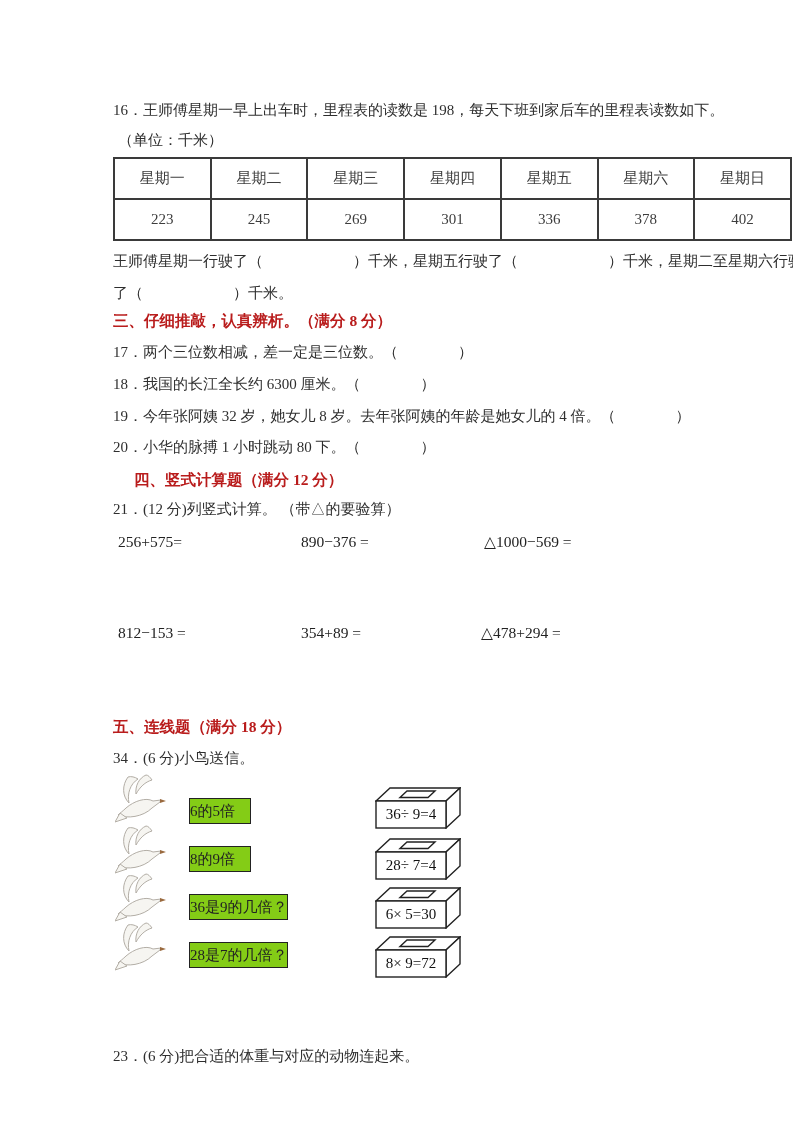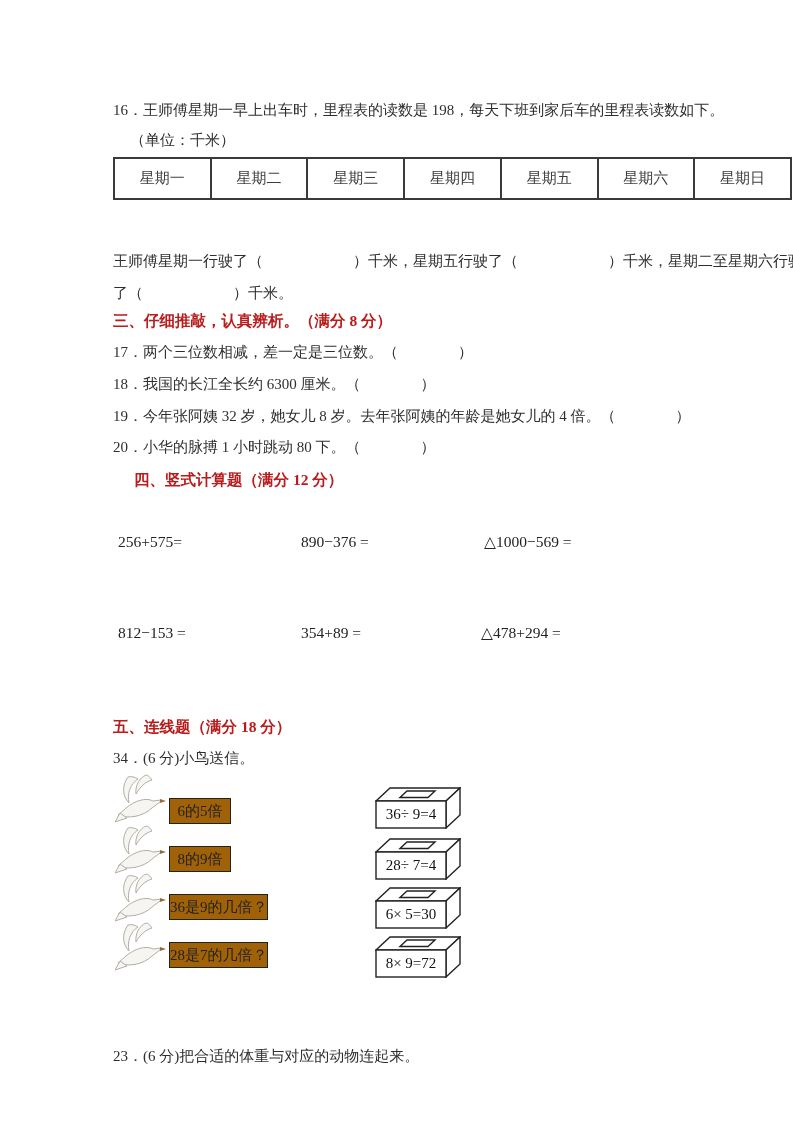--- a/index.html
+++ b/index.html
@@ -15,62 +15,72 @@
   table.mtable {
     position:absolute; left:113px; top:157px; width:679px;
     border-collapse:collapse; table-layout:fixed;border-radius:23px;
   }
   table.mtable td {
     border:2px solid #3a3a3a; text-align:center; vertical-align:middle;
     font-size:15px; color:#3d3d3d; height:39px; padding:0;
   }
   .dove { position:absolute; width:52px; height:52px; }
   .blabel {
-    position:absolute; height:24px; line-height:24px; text-align:center;
-    border:1.5px solid #222; background:#a16207; font-size:15px; color:#222; white-space:pre;
+    position:absolute; height:24px; line-height:24px; text-align:left;
+    border:1.5px solid #222; background:#84cc16; font-size:15px; color:#222; white-space:pre;margin-left:20px;
   }
   .mbox { position:absolute; width:86px; height:42px; }
   .mbox svg { position:absolute; left:0; top:0; }
   .meq {
     position:absolute; left:2px; top:15px; width:68px; height:25px; line-height:25px;
     text-align:center; font-size:15px; color:#111; white-space:pre;
   }
 </style>
 </head>
 <body>
 
 <div class="page">
 
   <div class="line" style="left:113px; top:101px;">16．王师傅星期一早上出车时，里程表的读数是 198，每天下班到家后车的里程表读数如下。</div>
-  <div class="line" style="left:118px; top:131px;margin-left:12px;">（单位：千米）</div>
+  <div class="line" style="left:118px; top:131px;">（单位：千米）</div>
 
   <table class="mtable">
     <tbody>
         <tr>
       <td>星期一</td>
       <td>星期二</td>
       <td>星期三</td>
       <td>星期四</td>
       <td>星期五</td>
       <td>星期六</td>
       <td>星期日</td>
+    </tr>
+    <tr>
+      <td>223</td>
+      <td>245</td>
+      <td>269</td>
+      <td>301</td>
+      <td>336</td>
+      <td>378</td>
+      <td>402</td>
     </tr>
   </tbody>
     </table>
 
   <div class="line" style="left:113px; top:252px;">王师傅星期一行驶了（　　　　　　）千米，星期五行驶了（　　　　　　）千米，星期二至星期六行驶</div>
   <div class="line" style="left:113px; top:284px;">了（　　　　　　）千米。</div>
 
   <div class="line heading" style="left:113px; top:311px;">三、仔细推敲，认真辨析。（满分 8 分）</div>
   <div class="line" style="left:113px; top:343px;">17．两个三位数相减，差一定是三位数。（　　　　）</div>
   <div class="line" style="left:113px; top:375px;">18．我国的长江全长约 6300 厘米。（　　　　）</div>
   <div class="line" style="left:113px; top:407px;">19．今年张阿姨 32 岁，她女儿 8 岁。去年张阿姨的年龄是她女儿的 4 倍。（　　　　）</div>
   <div class="line" style="left:113px; top:438px;">20．小华的脉搏 1 小时跳动 80 下。（　　　　）</div>
 
   <div class="line heading" style="left:109px; top:470px;margin-left:25px;">四、竖式计算题（满分 12 分）</div>
+  <div class="line" style="left:113px; top:500px;">21．(12 分)列竖式计算。 （带△的要验算）</div>
 
   <span class="eq" style="left:118px; top:533px;">256+575=</span>
   <span class="eq" style="left:301px; top:533px;">890−376 =</span>
   <span class="eq" style="left:484px; top:533px;">△1000−569 =</span>
 
   <span class="eq" style="left:118px; top:624px;">812−153 =</span>
   <span class="eq" style="left:301px; top:624px;">354+89 =</span>
   <span class="eq" style="left:481px; top:624px;">△478+294 =</span>
 
   <div class="line heading" style="left:113px; top:717px;">五、连线题（满分 18 分）</div>

